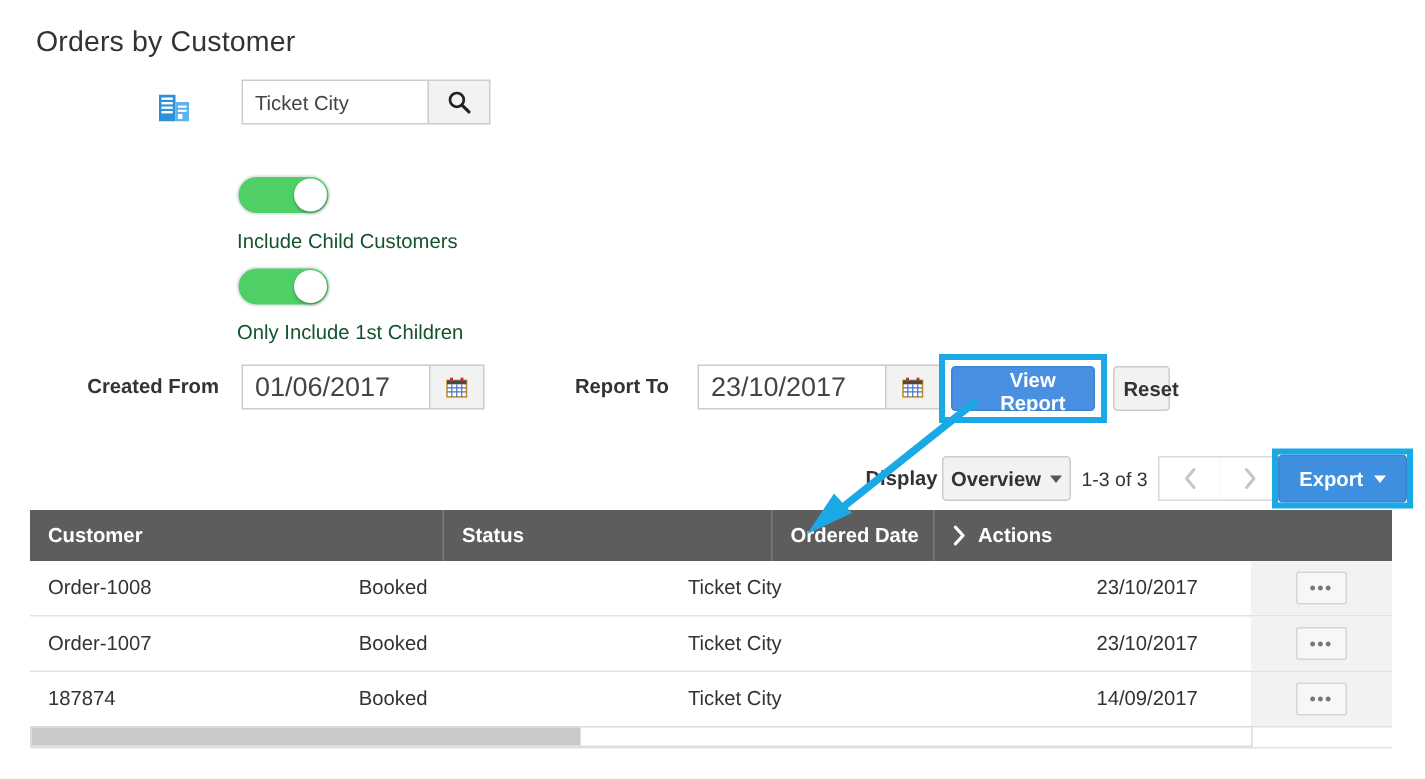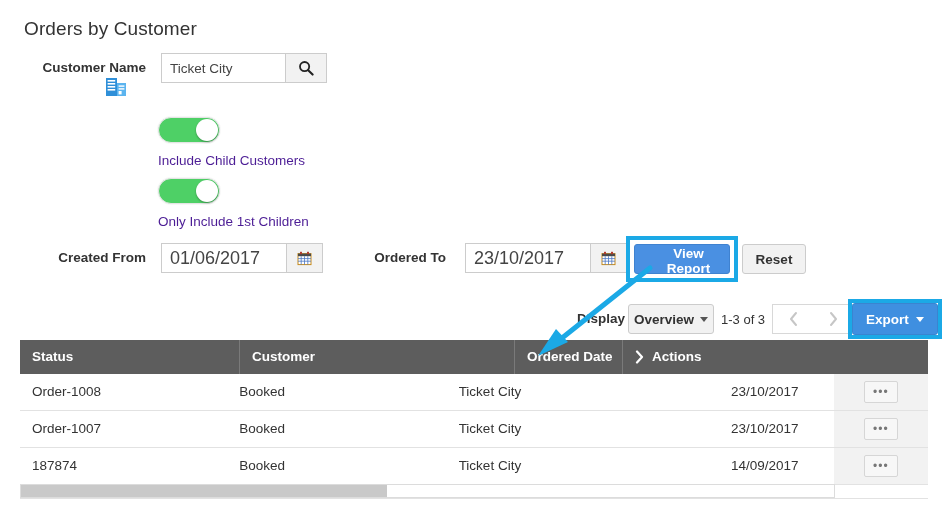--- a/index.html
+++ b/index.html
@@ -102,21 +102,21 @@
     position: absolute;
     right: 1px; top: 1px;
     width: 22px; height: 22px;
     border-radius: 50%;
     background: #fff;
     box-shadow: 0 1px 2px rgba(0,0,0,.32);
   }
   .toggle-caption {
     margin-top: 10px;
     font-size: 13.5px;
-    color: #4c1d95;
+    color: #14532d;
     white-space: nowrap;
   }
 
   
   .created-from-label {
     position: absolute; left: 0; top: 250px; width: 146px;
   }
   .created-to-label {
     position: absolute; left: 300px; top: 250px; width: 146px;
   }
@@ -171,21 +171,21 @@
     border-radius: 3px;
   }
   .view-report-btn {
     position: absolute;
     left: 634px; top: 244px;
     width: 96px; height: 30px;
   }
   .reset-btn {
     position: absolute;
     left: 742px; top: 244px;
-    width: 64px; height: 30px;
+    width: 38px; height: 30px;
   }
 
   
   .hl-box {
     position: absolute;
     border: 4px solid #1ba9e6;
     box-sizing: border-box;
     pointer-events: none;
     background: transparent;
   }
@@ -365,21 +365,20 @@
   }
 </style>
 </head>
 <body>
 
 <div id="page-root">
 
   <div class="page-title">Orders by Customer</div>
 
   <div class="cust-label-wrap">
-    <div class="field-label">Customer Name</div>
     <svg class="building-icon" viewBox="0 0 20 18">
       <rect x="0" y="0" width="11" height="18" fill="#2f8fd8"></rect>
       <rect x="11" y="5" width="9" height="13" fill="#5bb4ef"></rect>
       <rect x="1.6" y="2" width="7.6" height="1.6" fill="#ffffff"></rect>
       <rect x="1.6" y="5" width="7.6" height="1.6" fill="#ffffff"></rect>
       <rect x="1.6" y="8" width="7.6" height="1.6" fill="#ffffff"></rect>
       <rect x="1.6" y="11" width="7.6" height="1.6" fill="#ffffff"></rect>
       <rect x="12.6" y="7.4" width="5.8" height="1.4" fill="#ffffff"></rect>
       <rect x="12.6" y="10.2" width="5.8" height="1.4" fill="#ffffff"></rect>
       <rect x="12.6" y="13" width="3" height="3.4" fill="#ffffff"></rect>
@@ -423,21 +422,21 @@
           <line x1="1" y1="7.6" x2="14" y2="7.6"></line>
           <line x1="1" y1="10.2" x2="14" y2="10.2"></line>
           <line x1="4.2" y1="5.2" x2="4.2" y2="13.6"></line>
           <line x1="7.5" y1="5.2" x2="7.5" y2="13.6"></line>
           <line x1="10.8" y1="5.2" x2="10.8" y2="13.6"></line>
         </g>
       </svg>
     </button>
   </div>
 
-  <div class="created-to-label field-label">Ordered To</div>
+  <div class="created-to-label field-label">Report To</div>
   <div class="date-group to">
     <input class="date-input" type="text" value="23/10/2017" style="">
     <button class="date-btn">
       <svg width="15" height="15" viewBox="0 0 15 15">
         <rect x="1" y="2.6" width="13" height="11" fill="#ffffff" stroke="#c48a1e" stroke-width="1"></rect>
         <rect x="1" y="2.6" width="13" height="2.6" fill="#4a4a4a"></rect>
         <rect x="3" y="0.8" width="2" height="2.4" fill="#b33b2f"></rect>
         <rect x="10" y="0.8" width="2" height="2.4" fill="#b33b2f"></rect>
         <g stroke="#4a76c4" stroke-width="0.8">
           <line x1="1" y1="7.6" x2="14" y2="7.6"></line>
@@ -471,25 +470,25 @@
     </svg>
   </div>
 
   <div class="export-btn">
     <span>Export</span>
     <span class="caret-down light"></span>
   </div>
 
   <div class="grid">
     <div class="grid-head">
+      <div class="th c-customer">
+        <span>Customer</span>
+      </div>
       <div class="th c-status">
         <span>Status</span>
-      </div>
-      <div class="th c-customer">
-        <span>Customer</span>
       </div>
       <div class="th c-date">
         <span>Ordered Date</span>
       </div>
       <div class="th c-actions">
         <svg class="chev" width="9" height="14" viewBox="0 0 9 14">
           <polyline points="2,1.5 7,7 2,12.5" fill="none" stroke="#ffffff" stroke-width="2.2" stroke-linecap="round" stroke-linejoin="round"></polyline>
         </svg>
         <span>Actions</span>
       </div>

